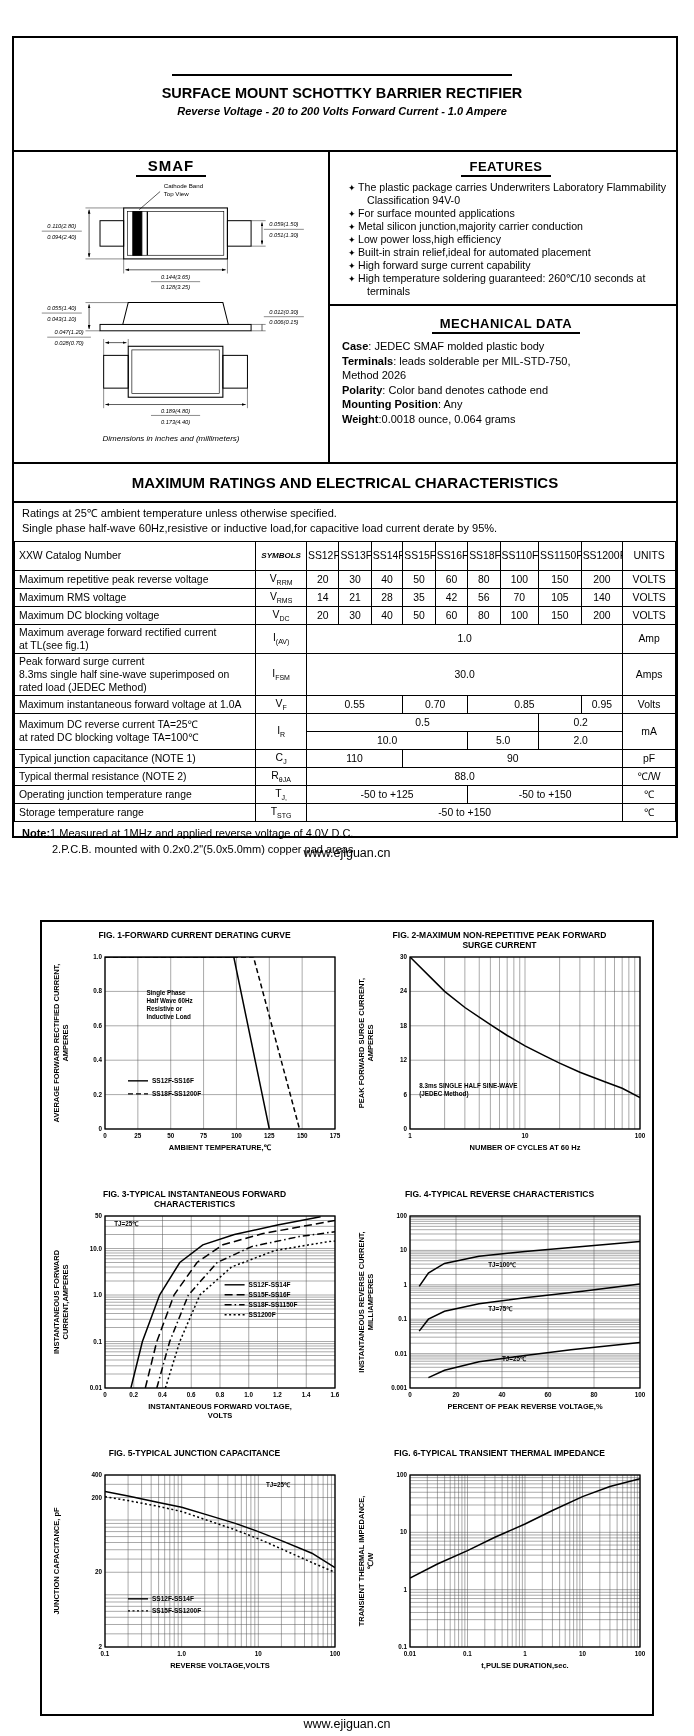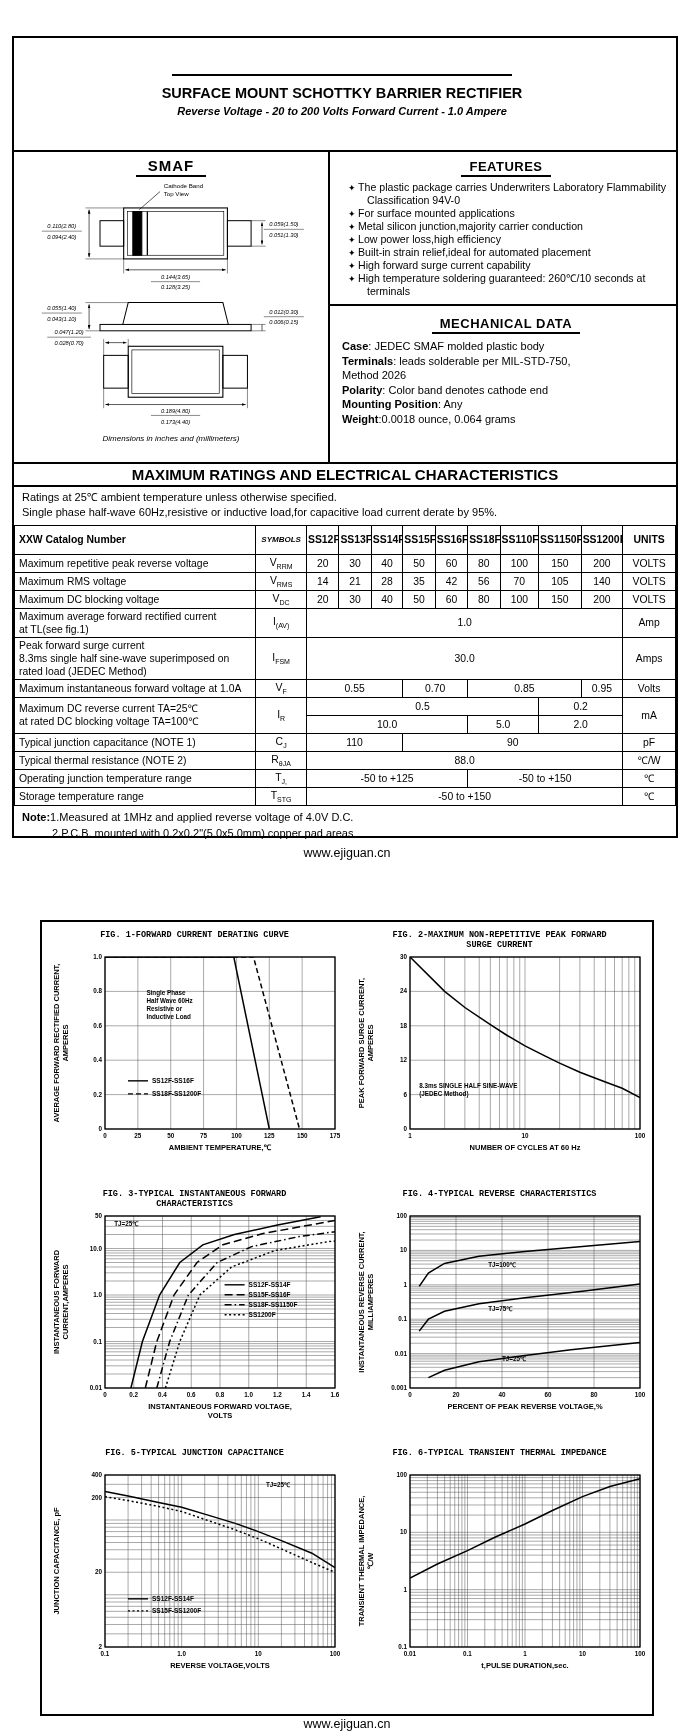--- a/index.html
+++ b/index.html
@@ -22,38 +22,38 @@
   .pkg-cap{font-size:8px;font-style:italic;margin-top:0px;}
   .colR{flex:1;box-sizing:border-box;}
   .feat{height:154px;border-bottom:2px solid #000;padding:5px 6px 0 12px;box-sizing:border-box;}
   .sec-t{text-align:center;}
   .sec-t span{display:inline-block;font-size:13px;font-weight:bold;border-bottom:2px solid #000;padding:0 8px 1px;letter-spacing:0.5px;}
   ul.feat-list{margin:4px 0 0;padding:0 0 0 6px;list-style:none;font-size:10.6px;line-height:1.22;}
   ul.feat-list li{padding-left:19px;text-indent:-19px;}
   ul.feat-list li::before{content:"\2726\00a0";font-size:9px;}
   .mech{padding:8px 6px 0 12px;}
   .mech-lines{margin-top:5px;font-size:11px;line-height:1.32;}
-  .bar{border-top:2px solid #000;border-bottom:2px solid #000;text-align:center;font-weight:bold;font-size:15px;padding:2px 0;}
+  .bar{border-top:2px solid #000;border-bottom:2px solid #000;text-align:center;font-weight:bold;font-size:15px;padding:10px 0;}
   .conds{font-size:11px;line-height:1.4;padding:3px 0 4px 8px;}
   table.rt{width:100%;border-collapse:collapse;font-size:10.4px;table-layout:fixed;}
   table.rt td{border:1px solid #000;padding:1px 1px;text-align:center;vertical-align:middle;overflow:hidden;}
   table.rt td.lbl{text-align:left;padding-left:4px;white-space:pre-line;line-height:1.25;}
-  table.rt .hd{font-weight:bold;}
+  table.rt .hd{font-weight:normal;}
   table.rt .symh{font-style:italic;font-size:8px;font-weight:bold;}
   table.rt sub{font-size:7px;}
   .fnotes{font-size:11px;padding:4px 0 0 8px;line-height:1.45;}
   .fnotes b{font-weight:bold;}
   .fnotes .ln2{padding-left:30px;}
   .footer1{position:absolute;left:0;top:846px;width:100%;text-align:center;font-size:12.5px;}
   
   .p2{position:absolute;left:40px;top:920px;width:614px;height:796px;border:2px solid #000;box-sizing:border-box;background:#fff;}
   .p2t{border-bottom:2px solid #000;text-align:center;font-weight:bold;font-size:14.5px;padding:7px 0;}
   .grid{display:grid;grid-template-columns:1fr 1fr;row-gap:2px;justify-items:center;padding-top:8px;}
   figure.fig{margin:0;width:300px;}
-  .figt{font-size:8.5px;font-weight:bold;text-align:center;white-space:pre-line;line-height:1.18;height:21px;font-family:Liberation Mono, monospace;}
+  .figt{font-size:8.5px;font-weight:bold;text-align:center;white-space:pre-line;line-height:1.18;height:21px;}
   .footer2{position:absolute;left:0;bottom:5px;width:100%;text-align:center;font-size:12.5px;}
   svg text{font-family:"Liberation Sans",sans-serif;}
 </style>
 </head>
 <body>
 
 <div class="p1">
   <div class="hdr">
     <div class="title-blk">
       <div class="t1u"></div>

